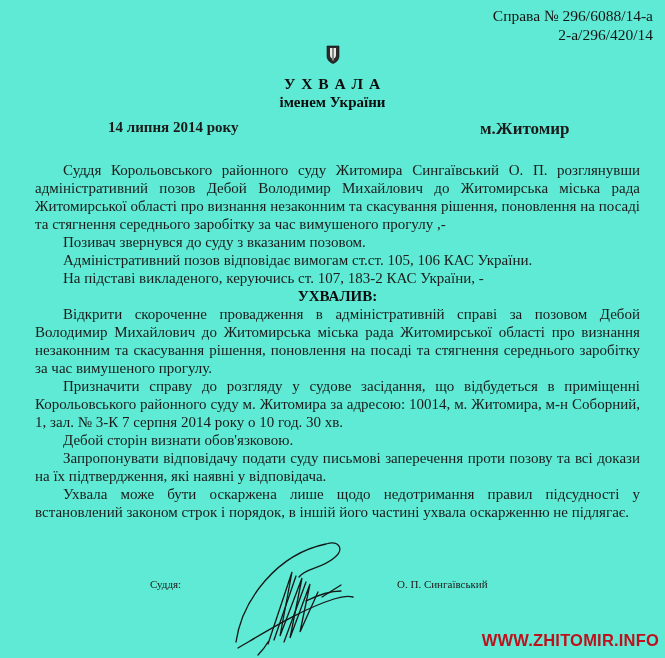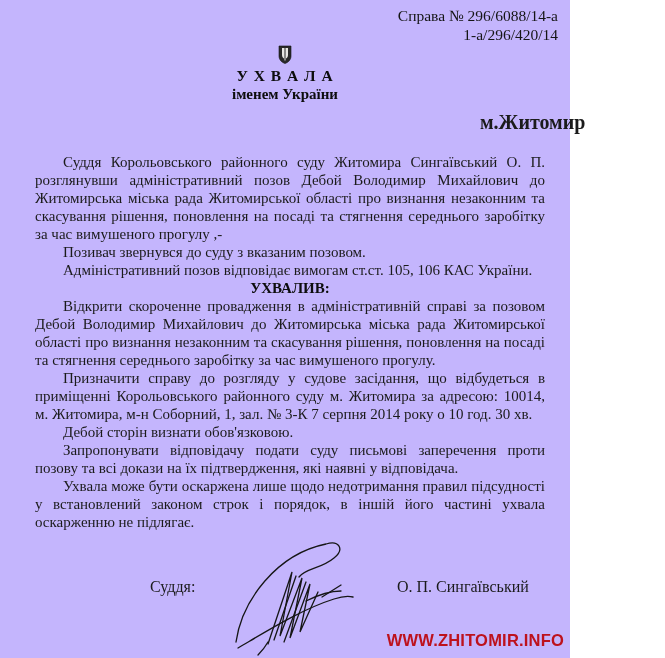--- a/index.html
+++ b/index.html
@@ -1,102 +1,104 @@
 <!DOCTYPE html>
 <html><head>
 <meta charset="utf-8">
 <style>
   html,body{margin:0;padding:0;}
   body{width:665px;height:658px;overflow:hidden;}
   .page{
     position:relative;
-    width:570px;height:658px;
-    background:#c4b5fd;
+    width:665px;height:658px;
+    background:#5eead4;
     font-family:"Liberation Serif","DejaVu Serif",serif;
     color:#1b1b1b;
     box-sizing:border-box;
   }
   .case-numbers{
     padding-top:6px;
     padding-right:12px;
     text-align:right;
     font-size:15.5px;
     line-height:19px;
     color:#151515;
   }
   .emblem-wrap{text-align:center;height:21px;margin-top:1px;}
   .emblem-wrap svg{display:inline-block;vertical-align:top;}
   .doc-title{
     text-align:center;font-weight:bold;font-size:15.5px;
-    letter-spacing:1px;color:#0d0d0d;margin-top:1px;
+    letter-spacing:1px;color:#0d0d0d;margin-top:9px;
   }
   .doc-subtitle{
     text-align:center;font-weight:bold;font-size:15px;color:#0d0d0d;
     margin-top:1px;
   }
   .date-row{position:relative;height:18px;margin-top:8px;}
   .date-row .date{position:absolute;left:108px;top:0;font-weight:bold;font-size:15px;}
-  .date-row .city{position:absolute;left:480px;top:0;font-weight:bold;font-size:20px;}
+  .date-row .city{position:absolute;left:480px;top:0;font-weight:bold;font-size:17px;}
   .content{margin:24px 25px 0 35px;font-size:15px;line-height:18px;}
   .content p{margin:0;text-align:justify;text-indent:28px;}
   .sec-heading{
     text-align:center;font-weight:bold;font-size:15px;color:#0d0d0d;
     margin:0;text-indent:0 !important;text-align:center !important;
   }
   .h-vstanoviv{margin-top:4px;}
   .h-uhvalyv{margin-top:20px;}
   .p-intro{margin-top:0;}
   .p-open{margin-top:2px;}
   .p-appoint{margin-top:0;}
   .p-attend{margin-top:6px;}
   .p-send{margin-top:5px;}
   .p-propose{margin-top:8px;}
   .p-appeal{margin-top:9px;}
-  .sig-row{position:absolute;left:0;top:578px;width:665px;height:20px;font-size:16px;}
+  .sig-row{position:absolute;left:0;top:578px;width:665px;height:20px;font-size:11px;}
   .sig-row .sig-label{position:absolute;left:150px;top:0;}
   .sig-row .sig-name{position:absolute;left:397px;top:0;}
   .signature-svg{position:absolute;left:222px;top:538px;}
   .watermark{
     position:absolute;right:6px;bottom:8px;
     font-family:"Liberation Sans","DejaVu Sans",sans-serif;
     font-weight:bold;font-size:16.5px;letter-spacing:0.2px;
   }
 </style>
 </head>
 <body>
 
 <div class="page">
 
   <div class="case-numbers">
     <div>Справа № 296/6088/14-а</div>
-    <div>1-а/296/420/14</div>
+    <div>2-а/296/420/14</div>
   </div>
 
   <div class="emblem-wrap">
     <span>
       <svg width="14" height="19" viewBox="0 0 14 19">
         <path d="M1,1 L13,1 L13,11 C13,15 10,17.5 7,18.5 C4,17.5 1,15 1,11 Z" fill="#2a2a2a" stroke="#111" stroke-width="0.6"></path>
         <path d="M4,3 L4,10 C4,12 5,13 6,13.4 L6,3 Z M8,3 L8,13.4 C9,13 10,12 10,10 L10,3 Z" fill="#e8e8e4"></path>
         <rect x="6.5" y="3" width="1" height="12.5" fill="#e8e8e4"></rect>
       </svg>
     </span>
   </div>
 
   <div class="doc-title">У Х В А Л А</div>
   <div class="doc-subtitle">іменем України</div>
 
   <div class="date-row">
+    <span class="date">14 липня 2014 року</span>
     <span class="city">м.Житомир</span>
   </div>
 
   <div class="content">
     <p class="p-intro">Суддя Корольовського районного суду Житомира  Сингаївський О. П.  розглянувши адміністративний позов Дебой Володимир Михайлович до Житомирська міська рада Житомирської області  про  визнання незаконним та скасування рішення, поновлення на посаді та стягнення середнього заробітку за час вимушеного прогулу ,-</p>
 
     <p>Позивач звернувся до суду з вказаним позовом.</p>
     <p>Адміністративний позов відповідає вимогам ст.ст. 105, 106 КАС України.</p>
+    <p>На підставі викладеного, керуючись ст. 107, 183-2 КАС України, -</p>
 
     <p class="sec-heading h-uhvalyv">УХВАЛИВ:</p>
     <p class="p-open">Відкрити скороченне провадження в адміністративній справі за позовом Дебой Володимир Михайлович до Житомирська міська рада Житомирської області про визнання незаконним та скасування рішення, поновлення на посаді та стягнення середнього заробітку за час вимушеного прогулу.</p>
     <p class="p-appoint">Призначити справу до розгляду у судове засідання, що відбудеться в приміщенні Корольовського районного суду м. Житомира за адресою: 10014, м. Житомира, м-н Соборний, 1, зал. № 3-К 7 серпня 2014 року о 10 год. 30 хв.</p>
     <p class="p-attend">Дебой сторін визнати обов'язковою.</p>
     <p class="p-propose">Запропонувати відповідачу подати суду письмові заперечення проти позову та всі докази на їх підтвердження, які наявні у відповідача.</p>
     <p class="p-appeal">Ухвала може бути оскаржена лише щодо недотримання правил підсудності у встановлений законом строк і порядок, в іншій його частині ухвала оскарженню не підлягає.</p>
   </div>
 
   <svg class="signature-svg" width="175" height="118" viewBox="0 0 175 118">

